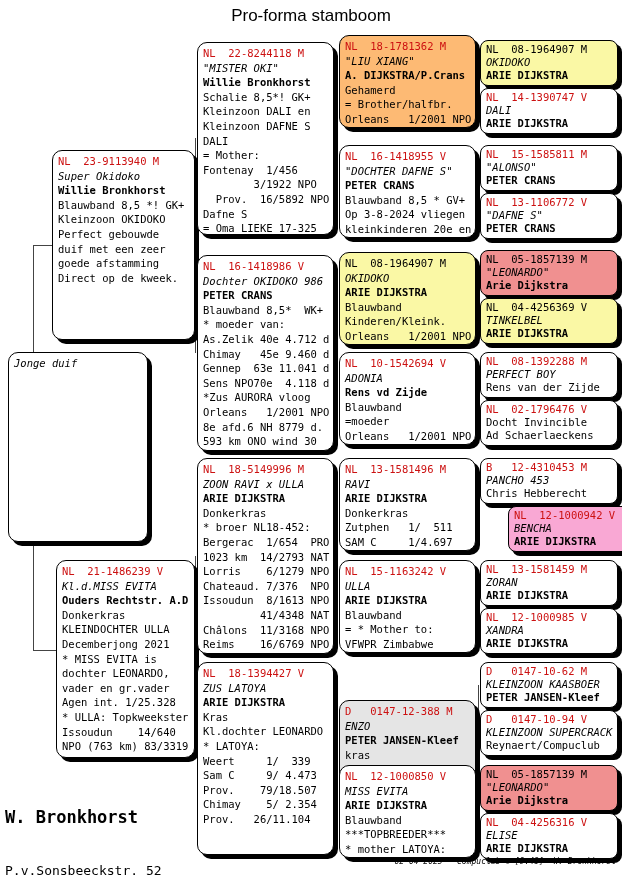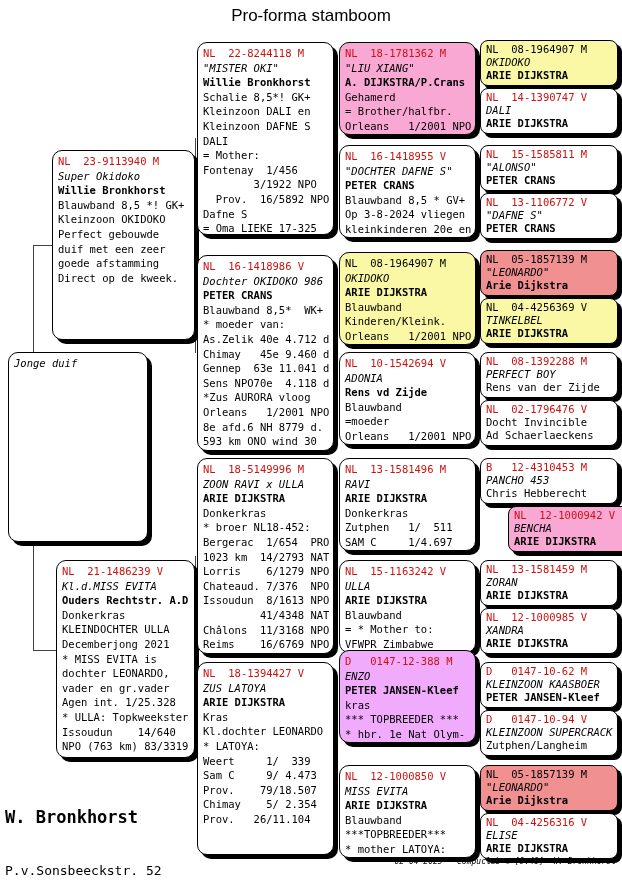--- a/index.html
+++ b/index.html
@@ -74,42 +74,42 @@
       <div class="conn" style="left: 478px; top: 788px; width: 1px; height: 48px;"></div>
     </div>
   <div id="box-layer">
       <div class="box" style="left: 8px; top: 352px; width: 140px; height: 190px; background: rgb(255, 255, 255);"><div class="i">Jonge duif</div></div>
       <div class="box" style="left: 52px; top: 150px; width: 143px; height: 190px; background: rgb(255, 255, 255);"><div class="ring">NL  23-9113940 M</div><div class="i">Super Okidoko</div><div class="b">Willie Bronkhorst</div><div>Blauwband 8,5 *! GK+</div><div>Kleinzoon OKIDOKO</div><div>Perfect gebouwde</div><div>duif met een zeer</div><div>goede afstamming</div><div>Direct op de kweek.</div></div>
       <div class="box" style="left: 56px; top: 560px; width: 139px; height: 198px; background: rgb(255, 255, 255);"><div class="ring">NL  21-1486239 V</div><div class="i">Kl.d.MISS EVITA</div><div class="b">Ouders Rechtstr. A.D</div><div>Donkerkras</div><div>KLEINDOCHTER ULLA</div><div>Decemberjong 2021</div><div>* MISS EVITA is</div><div>dochter LEONARDO,</div><div>vader en gr.vader</div><div>Agen int. 1/25.328</div><div>* ULLA: Topkweekster</div><div>Issoudun    14/640</div><div>NPO (763 km) 83/3319</div><div>Blois       21/464</div></div>
       <div class="box" style="left: 197px; top: 42px; width: 137px; height: 193px; background: rgb(255, 255, 255);"><div class="ring">NL  22-8244118 M</div><div class="i">"MISTER OKI"</div><div class="b">Willie Bronkhorst</div><div>Schalie 8,5*! GK+</div><div>Kleinzoon DALI en</div><div>Kleinzoon DAFNE S</div><div>DALI</div><div>= Mother:</div><div>Fontenay  1/456</div><div>        3/1922 NPO</div><div>  Prov.  16/5892 NPO</div><div>Dafne S</div><div>= Oma LIEKE 17-325</div></div>
       <div class="box" style="left: 197px; top: 255px; width: 137px; height: 196px; background: rgb(255, 255, 255);"><div class="ring">NL  16-1418986 V</div><div class="i">Dochter OKIDOKO 986</div><div class="b">PETER CRANS</div><div>Blauwband 8,5*  WK+</div><div>* moeder van:</div><div>As.Zelik 40e 4.712 d</div><div>Chimay   45e 9.460 d</div><div>Gennep  63e 11.041 d</div><div>Sens NPO70e  4.118 d</div><div>*Zus AURORA vloog</div><div>Orleans   1/2001 NPO</div><div>8e afd.6 NH 8779 d.</div><div>593 km ONO wind 30</div><div>graden.</div></div>
       <div class="box" style="left: 197px; top: 458px; width: 137px; height: 196px; background: rgb(255, 255, 255);"><div class="ring">NL  18-5149996 M</div><div class="i">ZOON RAVI x ULLA</div><div class="b">ARIE DIJKSTRA</div><div>Donkerkras</div><div>* broer NL18-452:</div><div>Bergerac  1/654  PRO</div><div>1023 km  14/2793 NAT</div><div>Lorris    6/1279 NPO</div><div>Chateaud. 7/376  NPO</div><div>Issoudun  8/1613 NPO</div><div>         41/4348 NAT</div><div>Châlons  11/3168 NPO</div><div>Reims    16/6769 NPO</div><div>Gien     28/2887 NPO</div></div>
       <div class="box" style="left: 197px; top: 662px; width: 137px; height: 193px; background: rgb(255, 255, 255);"><div class="ring">NL  18-1394427 V</div><div class="i">ZUS LATOYA</div><div class="b">ARIE DIJKSTRA</div><div>Kras</div><div>Kl.dochter LEONARDO</div><div>* LATOYA:</div><div>Weert     1/  339</div><div>Sam C     9/ 4.473</div><div>Prov.    79/18.507</div><div>Chimay    5/ 2.354</div><div>Prov.   26/11.104</div></div>
-      <div class="box" style="left: 339px; top: 42px; width: 137px; height: 93px; background: #f9a8d4;"><div class="ring">NL  18-1781362 M</div><div class="i">"LIU XIANG"</div><div class="b">A. DIJKSTRA/P.Crans</div><div>Gehamerd</div><div>= Brother/halfbr.</div><div>Orleans   1/2001 NPO</div></div>
+      <div class="box" style="left: 339px; top: 35px; width: 137px; height: 93px; background: #fdba74;"><div class="ring">NL  18-1781362 M</div><div class="i">"LIU XIANG"</div><div class="b">A. DIJKSTRA/P.Crans</div><div>Gehamerd</div><div>= Brother/halfbr.</div><div>Orleans   1/2001 NPO</div></div>
       <div class="box" style="left: 339px; top: 145px; width: 137px; height: 93px; background: rgb(255, 255, 255);"><div class="ring">NL  16-1418955 V</div><div class="i">"DOCHTER DAFNE S"</div><div class="b">PETER CRANS</div><div>Blauwband 8,5 * GV+</div><div>Op 3-8-2024 vliegen</div><div>kleinkinderen 20e en</div></div>
       <div class="box" style="left: 339px; top: 252px; width: 137px; height: 93px; background: rgb(250, 248, 165);"><div class="ring black">NL  08-1964907 M</div><div class="i">OKIDOKO</div><div class="b">ARIE DIJKSTRA</div><div>Blauwband</div><div>Kinderen/Kleink.</div><div>Orleans   1/2001 NPO</div></div>
       <div class="box" style="left: 339px; top: 352px; width: 137px; height: 93px; background: rgb(255, 255, 255);"><div class="ring">NL  10-1542694 V</div><div class="i">ADONIA</div><div class="b">Rens vd Zijde</div><div>Blauwband</div><div>=moeder</div><div>Orleans   1/2001 NPO</div></div>
       <div class="box" style="left: 339px; top: 458px; width: 137px; height: 93px; background: rgb(255, 255, 255);"><div class="ring">NL  13-1581496 M</div><div class="i">RAVI</div><div class="b">ARIE DIJKSTRA</div><div>Donkerkras</div><div>Zutphen   1/  511</div><div>SAM C     1/4.697</div></div>
       <div class="box" style="left: 339px; top: 560px; width: 137px; height: 93px; background: rgb(255, 255, 255);"><div class="ring">NL  15-1163242 V</div><div class="i">ULLA</div><div class="b">ARIE DIJKSTRA</div><div>Blauwband</div><div>= * Mother to:</div><div>VFWPR Zimbabwe</div></div>
-      <div class="box" style="left: 339px; top: 650px; width: 137px; height: 93px; background: #f0abfc;"><div class="ring">D   0147-12-388 M</div><div class="i">ENZO</div><div class="b">PETER JANSEN-Kleef</div><div>kras</div><div>*** TOPBREEDER ***</div><div>* hbr. 1e Nat Olym-</div></div>
+      <div class="box" style="left: 339px; top: 700px; width: 137px; height: 93px; background: #e5e5e5;"><div class="ring">D   0147-12-388 M</div><div class="i">ENZO</div><div class="b">PETER JANSEN-Kleef</div><div>kras</div><div>*** TOPBREEDER ***</div><div>* hbr. 1e Nat Olym-</div></div>
       <div class="box" style="left: 339px; top: 765px; width: 137px; height: 93px; background: rgb(255, 255, 255);"><div class="ring">NL  12-1000850 V</div><div class="i">MISS EVITA</div><div class="b">ARIE DIJKSTRA</div><div>Blauwband</div><div>***TOPBREEDER***</div><div>* mother LATOYA:</div></div>
       <div class="box sm" style="left: 480px; top: 40px; width: 138px; height: 46px; background: rgb(250, 248, 165);"><div class="ring black">NL  08-1964907 M</div><div class="i">OKIDOKO</div><div class="b">ARIE DIJKSTRA</div></div>
       <div class="box sm" style="left: 480px; top: 88px; width: 138px; height: 46px; background: rgb(255, 255, 255);"><div class="ring">NL  14-1390747 V</div><div class="i">DALI</div><div class="b">ARIE DIJKSTRA</div></div>
       <div class="box sm" style="left: 480px; top: 145px; width: 138px; height: 46px; background: rgb(255, 255, 255);"><div class="ring">NL  15-1585811 M</div><div class="i">"ALONSO"</div><div class="b">PETER CRANS</div></div>
       <div class="box sm" style="left: 480px; top: 193px; width: 138px; height: 46px; background: rgb(255, 255, 255);"><div class="ring">NL  13-1106772 V</div><div class="i">"DAFNE S"</div><div class="b">PETER CRANS</div></div>
       <div class="box sm" style="left: 480px; top: 250px; width: 138px; height: 46px; background: rgb(240, 144, 144);"><div class="ring black">NL  05-1857139 M</div><div class="i">"LEONARDO"</div><div class="b">Arie Dijkstra</div></div>
       <div class="box sm" style="left: 480px; top: 298px; width: 138px; height: 46px; background: rgb(250, 248, 165);"><div class="ring black">NL  04-4256369 V</div><div class="i">TINKELBEL</div><div class="b">ARIE DIJKSTRA</div></div>
       <div class="box sm" style="left: 480px; top: 352px; width: 138px; height: 46px; background: rgb(255, 255, 255);"><div class="ring">NL  08-1392288 M</div><div class="i">PERFECT BOY</div><div>Rens van der Zijde</div></div>
       <div class="box sm" style="left: 480px; top: 400px; width: 138px; height: 46px; background: rgb(255, 255, 255);"><div class="ring">NL  02-1796476 V</div><div>Docht Invincible</div><div>Ad Schaerlaeckens</div></div>
       <div class="box sm" style="left: 480px; top: 458px; width: 138px; height: 46px; background: rgb(255, 255, 255);"><div class="ring">B   12-4310453 M</div><div class="i">PANCHO 453</div><div>Chris Hebberecht</div></div>
       <div class="box sm" style="left: 480px; top: 506px; width: 138px; height: 46px; background: #f9a8d4; margin-left: 28px;"><div class="ring">NL  12-1000942 V</div><div class="i">BENCHA</div><div class="b">ARIE DIJKSTRA</div></div>
       <div class="box sm" style="left: 480px; top: 560px; width: 138px; height: 46px; background: rgb(255, 255, 255);"><div class="ring">NL  13-1581459 M</div><div class="i">ZORAN</div><div class="b">ARIE DIJKSTRA</div></div>
       <div class="box sm" style="left: 480px; top: 608px; width: 138px; height: 46px; background: rgb(255, 255, 255);"><div class="ring">NL  12-1000985 V</div><div class="i">XANDRA</div><div class="b">ARIE DIJKSTRA</div></div>
       <div class="box sm" style="left: 480px; top: 662px; width: 138px; height: 46px; background: rgb(255, 255, 255);"><div class="ring">D   0147-10-62 M</div><div class="i">KLEINZOON KAASBOER</div><div class="b">PETER JANSEN-Kleef</div></div>
-      <div class="box sm" style="left: 480px; top: 710px; width: 138px; height: 46px; background: rgb(255, 255, 255);"><div class="ring">D   0147-10-94 V</div><div class="i">KLEINZOON SUPERCRACK</div><div>Zutphen/Langheim</div></div>
+      <div class="box sm" style="left: 480px; top: 710px; width: 138px; height: 46px; background: rgb(255, 255, 255);"><div class="ring">D   0147-10-94 V</div><div class="i">KLEINZOON SUPERCRACK</div><div>Reynaert/Compuclub</div></div>
       <div class="box sm" style="left: 480px; top: 765px; width: 138px; height: 46px; background: rgb(240, 144, 144);"><div class="ring black">NL  05-1857139 M</div><div class="i">"LEONARDO"</div><div class="b">Arie Dijkstra</div></div>
       <div class="box sm" style="left: 480px; top: 813px; width: 138px; height: 46px; background: rgb(255, 255, 255);"><div class="ring">NL  04-4256316 V</div><div class="i">ELISE</div><div class="b">ARIE DIJKSTRA</div></div>
     </div>
 
   <div id="owner">
     <div class="owner-name">W. Bronkhorst</div>
     <div class="owner-line">P.v.Sonsbeeckstr. 52</div>
     
     
     

